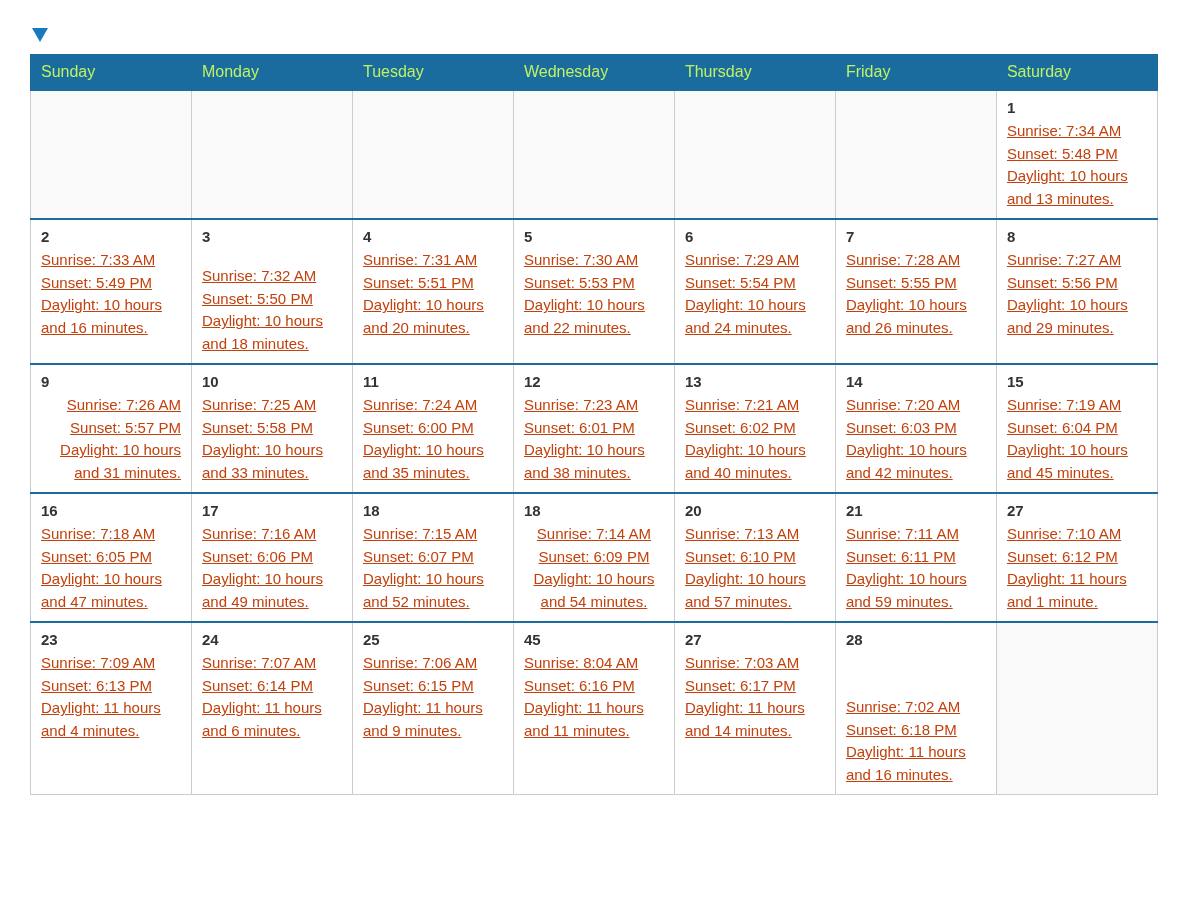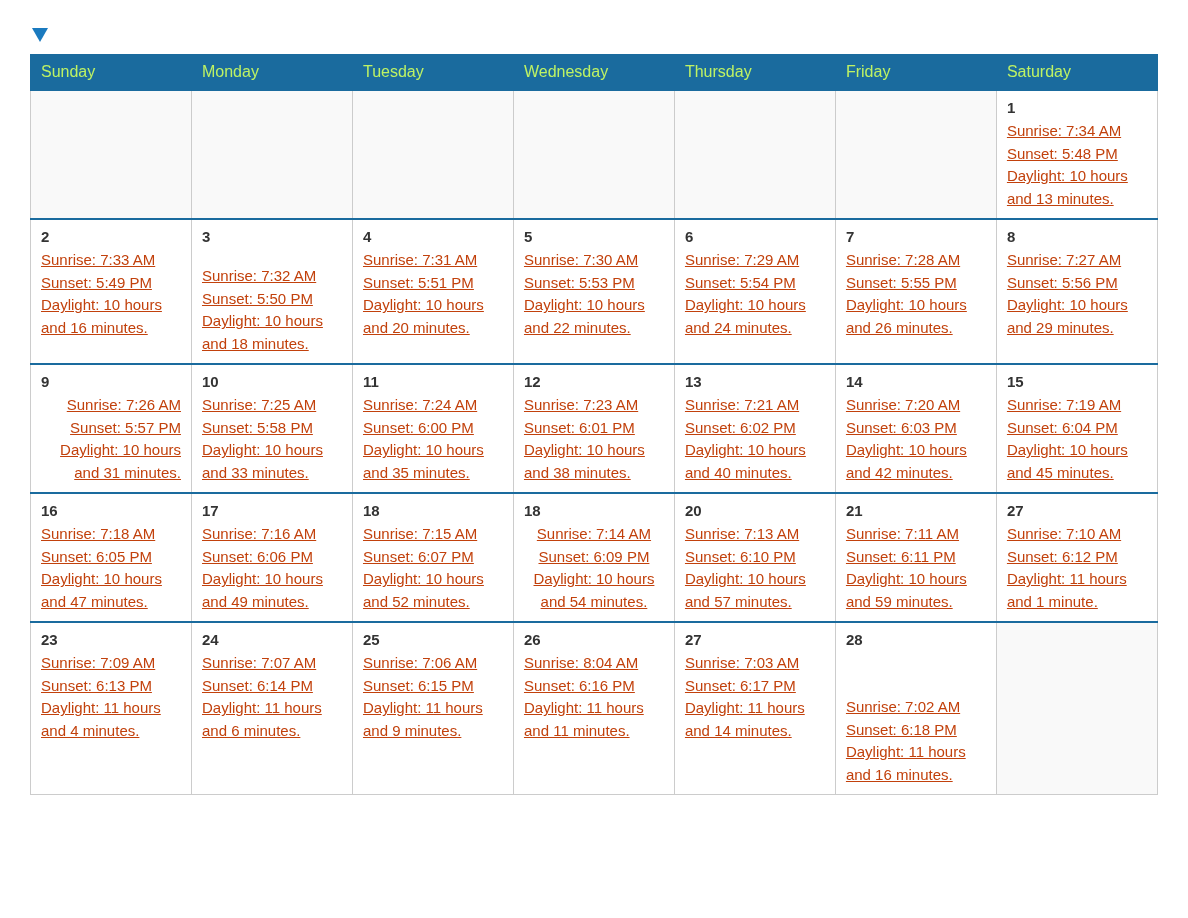--- a/index.html
+++ b/index.html
@@ -296,21 +296,21 @@
 Sunset: 6:14 PM
 Daylight: 11 hours and 6 minutes.</div>
         </td>
         <td>
           <span class="day-num">25</span>
           <div class="day-info" style="white-space: pre-line;">Sunrise: 7:06 AM
 Sunset: 6:15 PM
 Daylight: 11 hours and 9 minutes.</div>
         </td>
         <td>
-          <span class="day-num">26</span>
+          <span class="day-num">45</span>
           <div class="day-info" style="white-space: pre-line;">Sunrise: 8:04 AM
 Sunset: 6:16 PM
 Daylight: 11 hours and 11 minutes.</div>
         </td>
         <td>
           <span class="day-num">27</span>
           <div class="day-info" style="white-space: pre-line;">Sunrise: 7:03 AM
 Sunset: 6:17 PM
 Daylight: 11 hours and 14 minutes.</div>
         </td>

